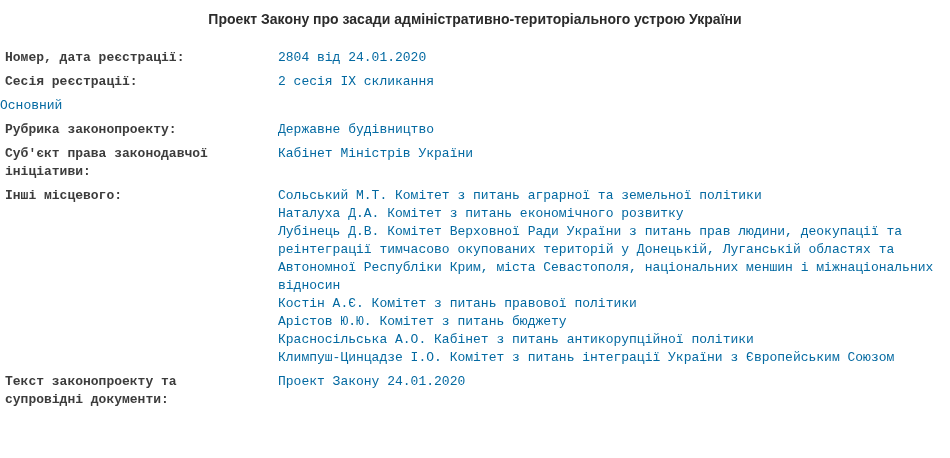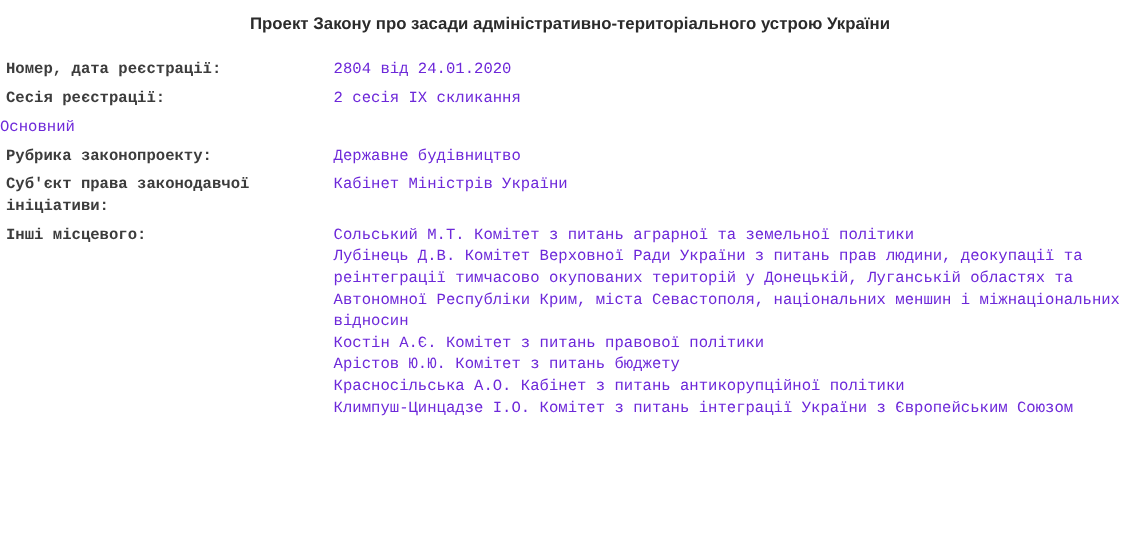--- a/index.html
+++ b/index.html
@@ -41,21 +41,21 @@
   .label {
     flex: 0 0 278px;
     box-sizing: border-box;
     padding-left: 5px;
     padding-right: 18px;
     font-weight: bold;
     color: #3c3c3c;
   }
   .value {
     flex: 1 1 auto;
-    color: #6d28d9;
+    color: #0369a1;
     padding-right: 6px;
   }
   .value-line {
     margin: 0;
   }
 </style>
 </head>
 <body>
 
 <div class="page">
@@ -94,22 +94,29 @@
           <div class="value-line">Кабінет Міністрів України</div>
         </div>
   </div>
 
 
 
   <div class="row">
     <div class="label">Інші місцевого:</div>
     <div class="value">
           <div class="value-line">Сольський М.Т. Комітет з питань аграрної та земельної політики</div>
+          <div class="value-line">Наталуха Д.А. Комітет з питань економічного розвитку</div>
           <div class="value-line">Лубінець Д.В. Комітет Верховної Ради України з питань прав людини, деокупації та реінтеграції тимчасово окупованих територій у Донецькій, Луганській областях та Автономної Республіки Крим, міста Севастополя, національних меншин і міжнаціональних відносин</div>
           <div class="value-line">Костін А.Є. Комітет з питань правової політики</div>
           <div class="value-line">Арістов Ю.Ю. Комітет з питань бюджету</div>
           <div class="value-line">Красносільська А.О. Кабінет з питань антикорупційної політики</div>
           <div class="value-line">Климпуш-Цинцадзе І.О. Комітет з питань інтеграції України з Європейським Союзом</div>
         </div>
   </div>
 
+  <div class="row">
+    <div class="label">Текст законопроекту та супровідні документи:</div>
+    <div class="value">
+          <div class="value-line">Проект Закону 24.01.2020</div>
+        </div>
+  </div>
 </div>
 </div>
 
 </body></html>

